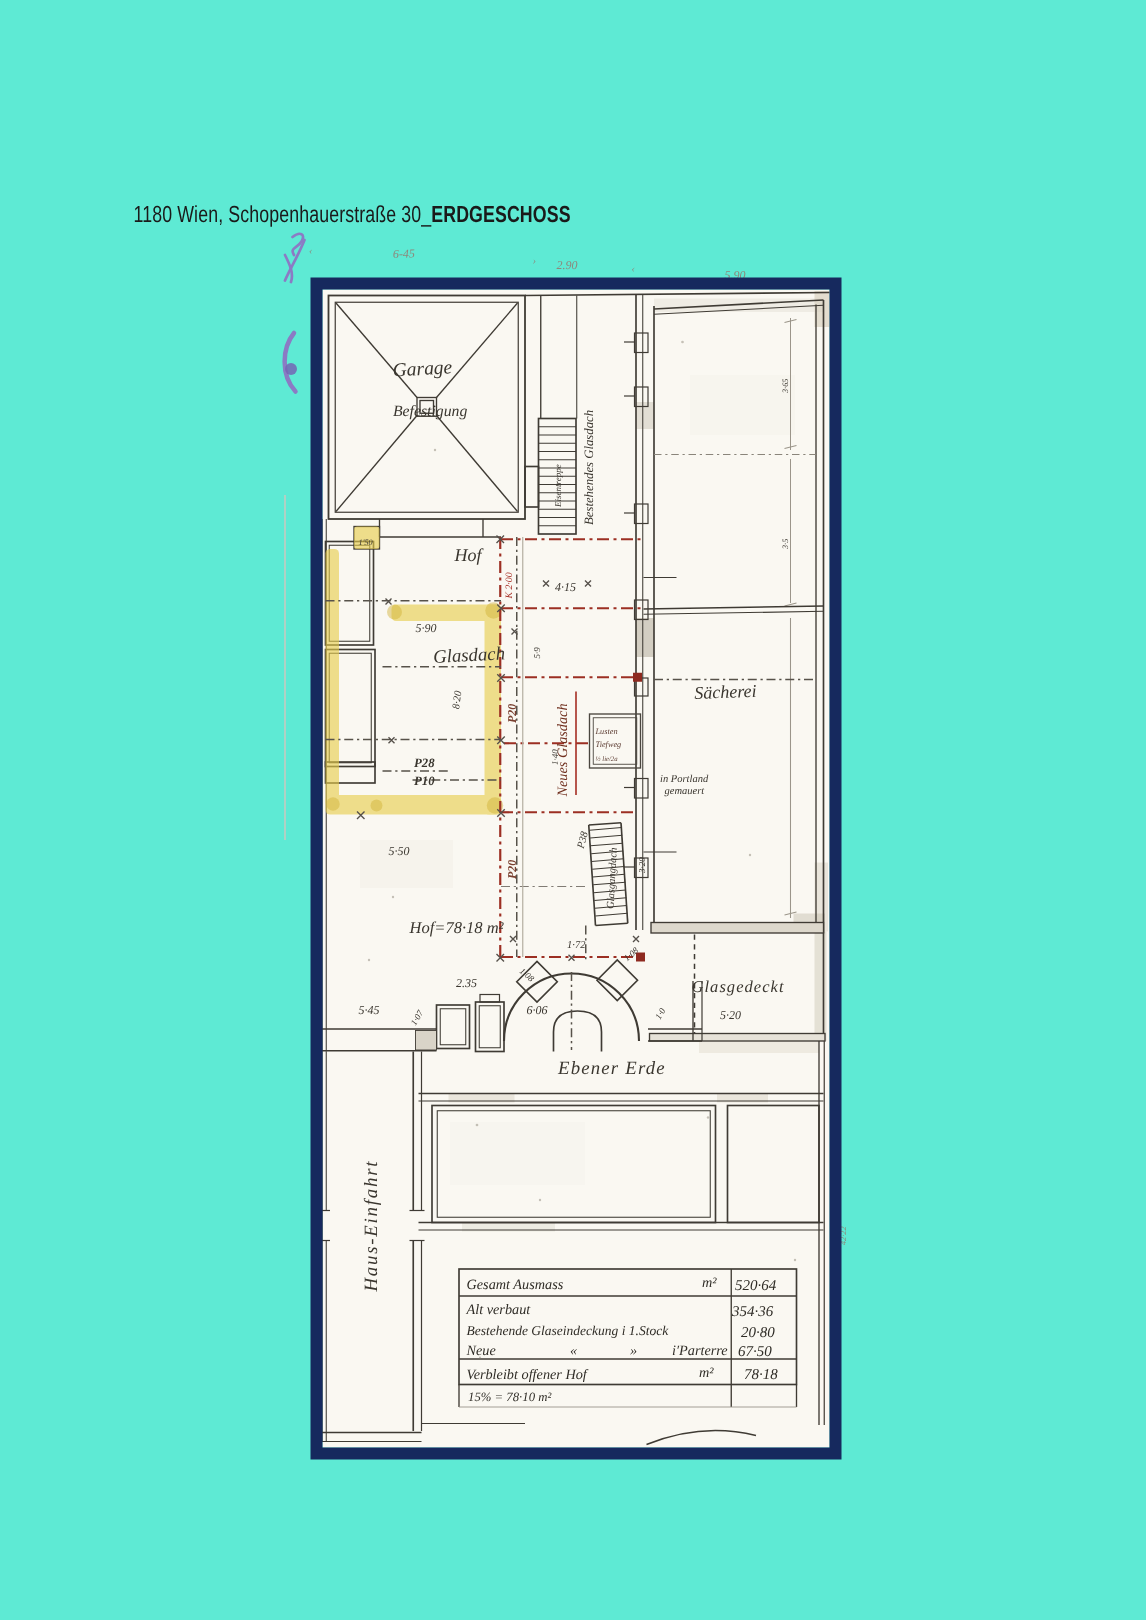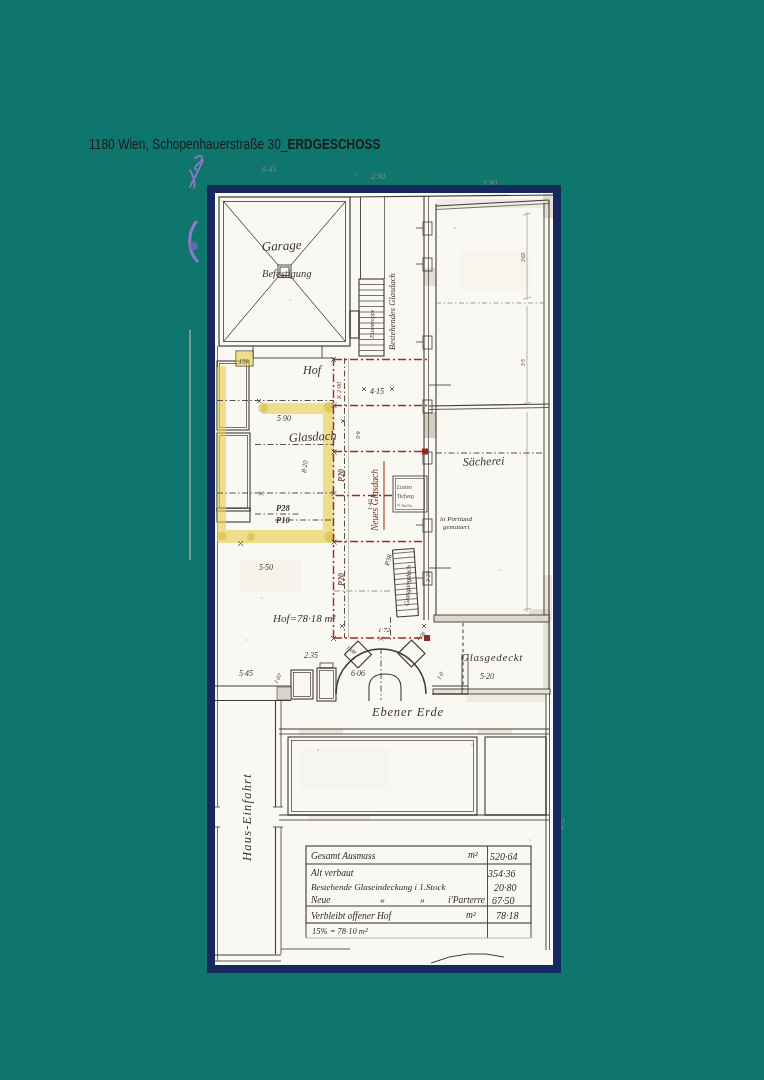--- a/index.html
+++ b/index.html
@@ -1,16 +1,16 @@
 <!DOCTYPE html>
 <html><head>
 <meta charset="utf-8">
 <style>
   html,body{margin:0;padding:0;background:#ffffff;}
-  .page{position:relative;width:764px;height:1080px;background:#0f766e;overflow:hidden;
+  .page{position:relative;width:764px;height:1080px;background:#5eead4;overflow:hidden;
         font-family:"Liberation Sans",sans-serif;}
   .title{position:absolute;left:89px;top:135px;font-size:15.5px;color:#1a1a1a;letter-spacing:0.1px;transform:scaleX(0.764);transform-origin:left top;white-space:nowrap;}
   .title b{font-weight:bold;}
   svg text{font-family:"Liberation Serif",serif;font-style:italic;}
 </style>
 </head>
 <body>
 <div class="page">
 
 <div class="title">1180 Wien, Schopenhauerstraße 30_<b>ERDGESCHOSS</b></div>

